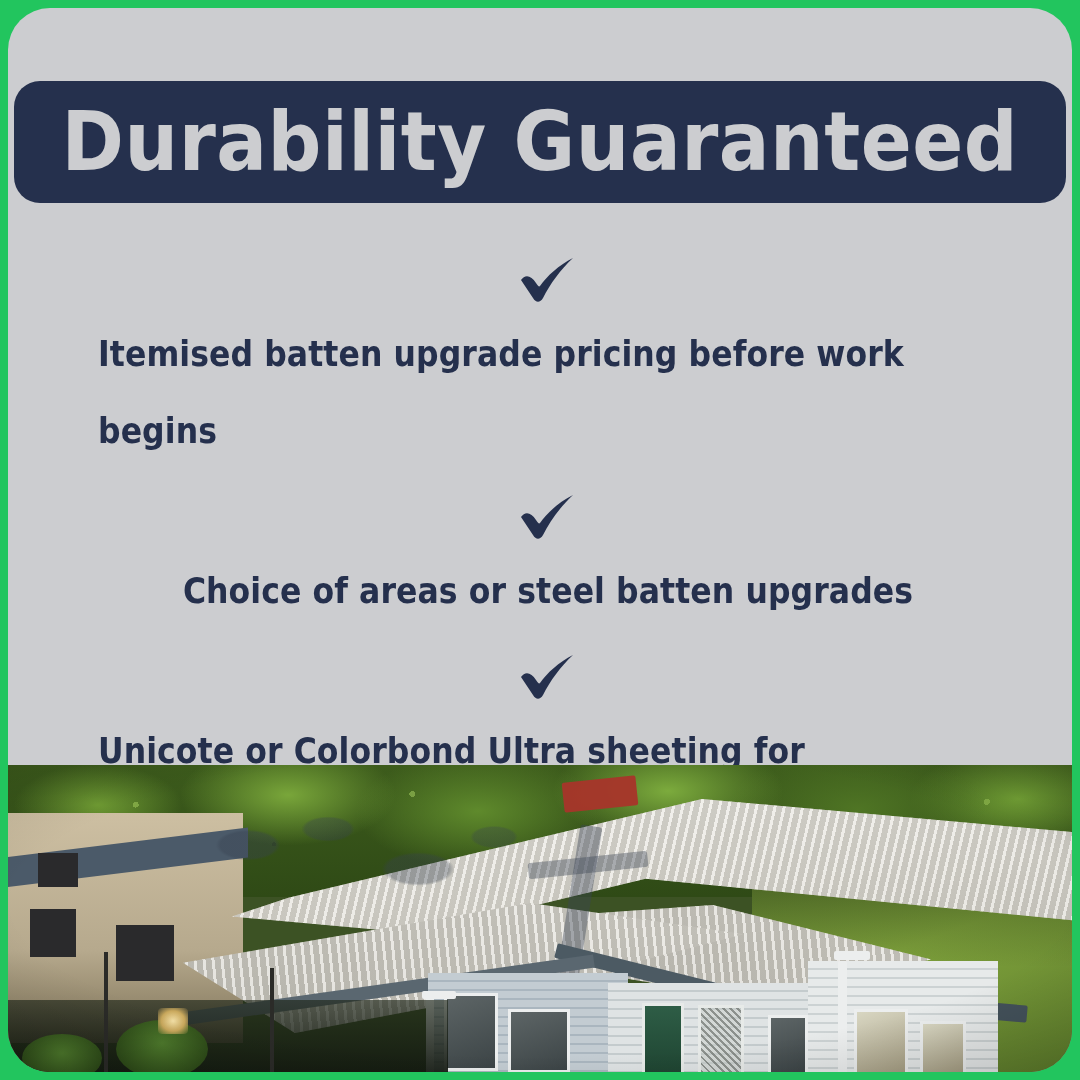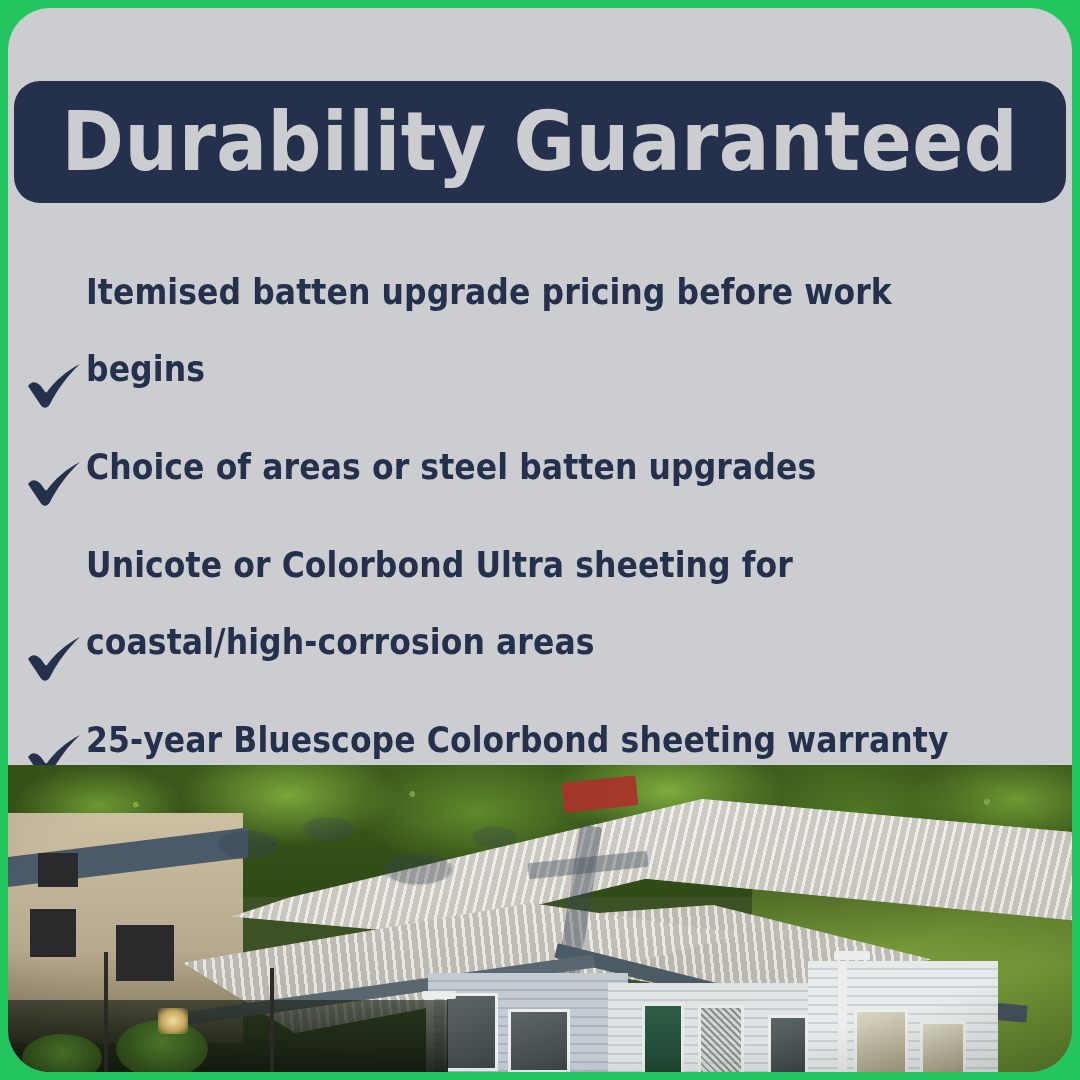--- a/index.html
+++ b/index.html
@@ -64,24 +64,25 @@
   
   #checklist {
     position: absolute;
     left: 0;
     top: 246px;
     width: 1064px;
   }
   .check-row {
     position: relative;
     display: flex;
-    align-items: flex-end;
+    align-items: center;
     min-height: 56px;
     margin-bottom: 21px;
     padding-left: 16px;
+    flex-direction: column;
   }
   .check-mark {
     flex: 0 0 62px;
     width: 62px;
     height: 48px;
     position: relative;
     top: 2px;
   }
   .check-mark svg { display: block; }
   .check-label {

